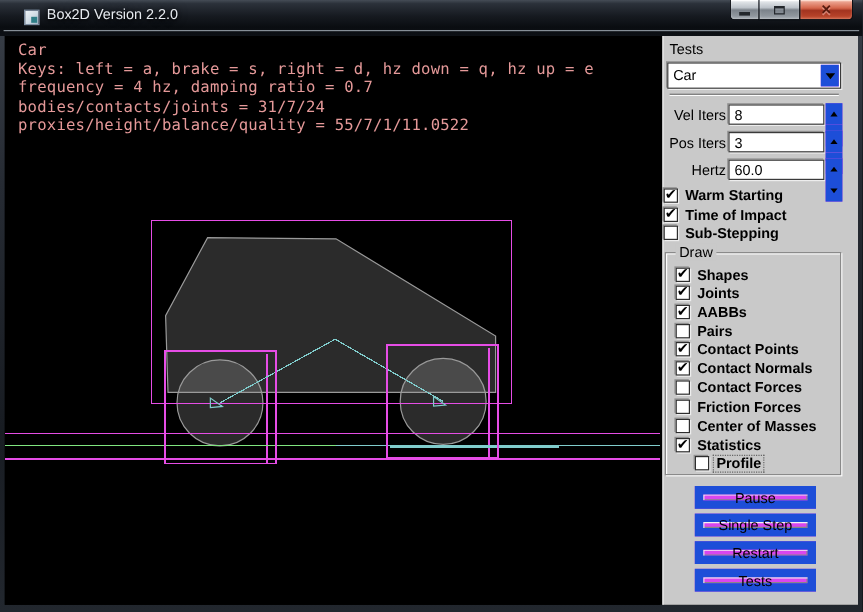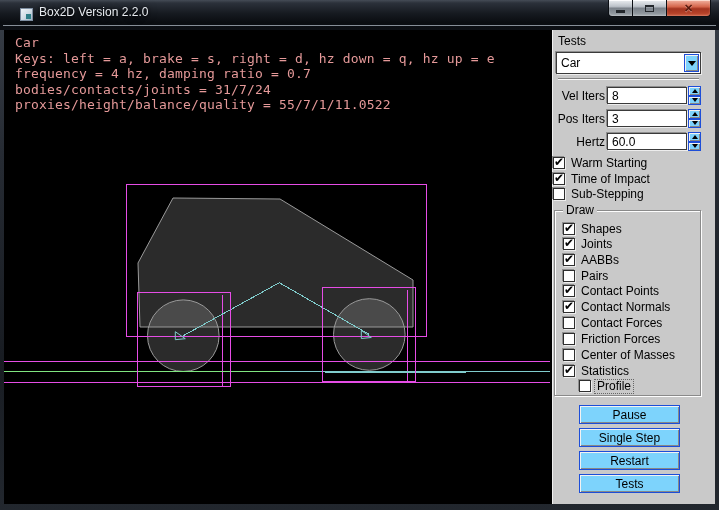--- a/index.html
+++ b/index.html
@@ -35,41 +35,41 @@
   
   .canvas{position:relative;flex:none;width:546px;height:474px;background:#000;overflow:hidden;}
   .sim-svg{position:absolute;left:0;top:0;}
   .debug-text{position:absolute;left:11px;top:5px;white-space:pre;
     font-family:"DejaVu Sans Mono",monospace;font-size:13px;line-height:15.6px;letter-spacing:.17px;}
   
   .panel{position:relative;flex:none;width:163px;height:474px;margin-left:2px;background:#c9c9c9;
     box-shadow:inset 1px 0 0 #efefef;font-size:12px;color:#000;}
   .plabel{position:absolute;height:14px;line-height:14px;}
   .sunken{background:#fff;border:1px solid #3a3a3a;box-shadow:-1px -1px 0 #8f8f8f,1px 1px 0 #ededed;}
-  .raised{background:#7dd3fc;border:1px solid #1d4ed8;
+  .raised{background:#d946ef;border:7px solid #1d4ed8;
     box-shadow:inset 1px 1px 0 #f2f2f2,inset -1px -1px 0 #878787;}
   .listbox{position:absolute;left:4px;top:22px;width:145px;height:22px;display:flex;align-items:center;}
   .listbox .value{flex:1;padding-left:4px;font-size:12px;}
   .listbox .arrowbtn{width:15px;height:18px;margin-right:1px;display:flex;align-items:center;justify-content:center;}
   .tri-down{width:0;height:0;border-left:4px solid transparent;border-right:4px solid transparent;border-top:5px solid #000;}
   .separator{position:absolute;left:6px;top:48px;width:141px;height:2px;
     background:linear-gradient(180deg,#828282 0%,#828282 50%,#fdfdfd 50%,#fdfdfd 100%);}
   .spin-row{position:absolute;left:0;width:163px;height:18px;}
   .spin-row .lab{position:absolute;left:0;top:2px;width:53px;text-align:right;}
   .spin-row .field{position:absolute;left:55px;top:0;width:80px;height:17px;padding:1px 0 0 4px;font-size:12px;}
   .spinner{position:absolute;left:136px;top:-1px;width:13px;height:19px;display:flex;flex-direction:column;}
   .spinner .sb{flex:1;display:flex;align-items:center;justify-content:center;padding:0;}
   .tu{width:0;height:0;border-left:3px solid transparent;border-right:3px solid transparent;border-bottom:4px solid #000;}
   .td{width:0;height:0;border-left:3px solid transparent;border-right:3px solid transparent;border-top:4px solid #000;}
   .cb-row{position:absolute;height:13px;}
   .cb-box{position:absolute;top:0;width:12px;height:12px;background:#fff;border:1px solid #2e2e2e;
     box-shadow:-1px -1px 0 #8f8f8f,1px 1px 0 #ededed;}
   .cb-box .mark{position:absolute;left:0px;top:-3px;font-size:12px;font-weight:bold;color:#000;
     font-family:"DejaVu Sans",sans-serif;}
-  .cb-lab{position:absolute;top:0;line-height:13px;white-space:nowrap;}
+  .cb-lab{position:absolute;top:0;line-height:13px;white-space:nowrap;font-weight:bold;}
   .cb-lab.focused{border:1px dotted #666;padding:0 2px;margin:-1px 0 0 -3px;}
   .groupbox{position:absolute;left:2px;top:180px;width:147px;height:186px;
     border:1px solid #8a8a8a;box-shadow:1px 1px 0 #fdfdfd,inset 1px 1px 0 #fdfdfd;}
   .group-label{position:absolute;left:11px;top:173px;background:#c9c9c9;padding:0 3px;height:14px;line-height:14px;}
   .pbtn{position:absolute;left:27px;width:101px;height:19px;display:flex;align-items:center;justify-content:center;
     font-size:12px;cursor:default;}
 </style>
 </head>
 <body>
 

